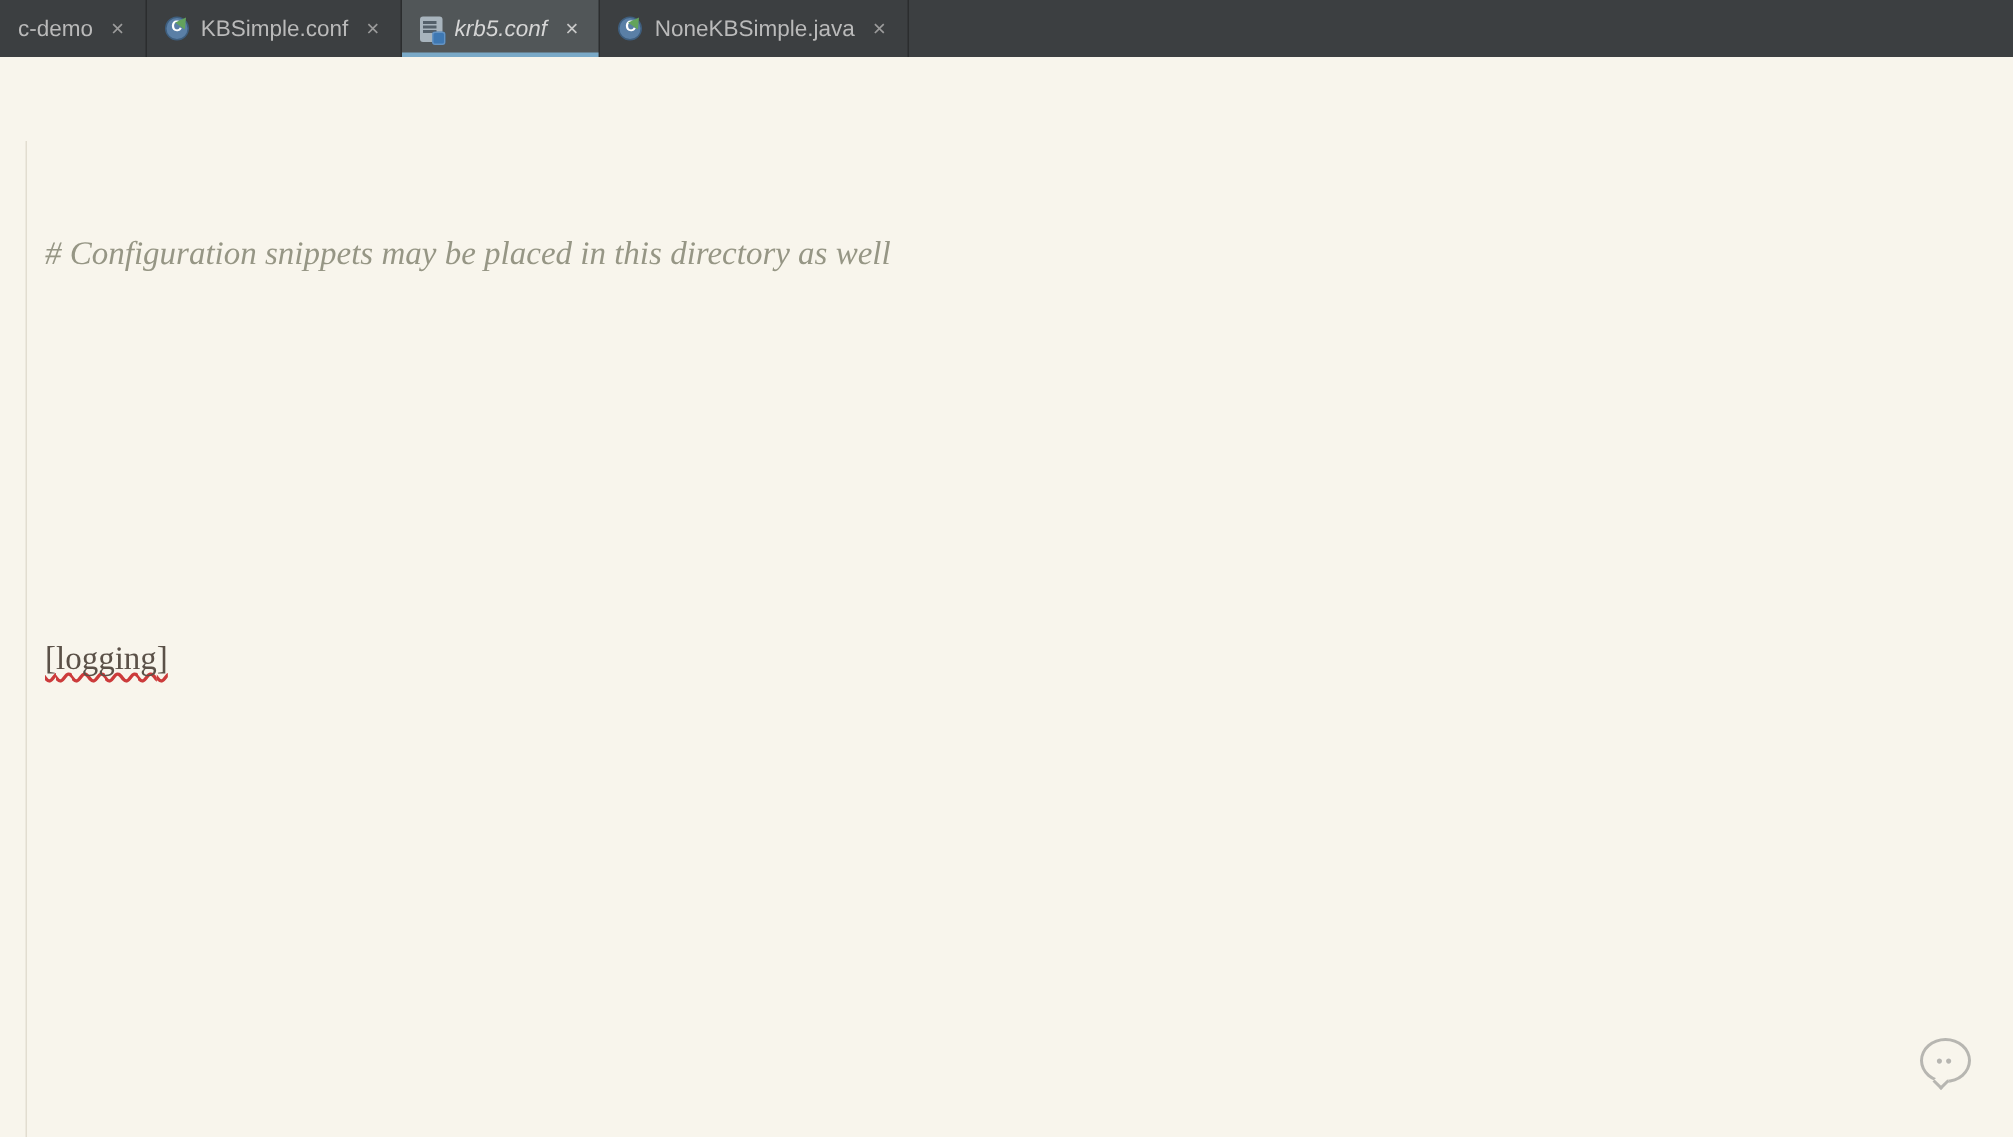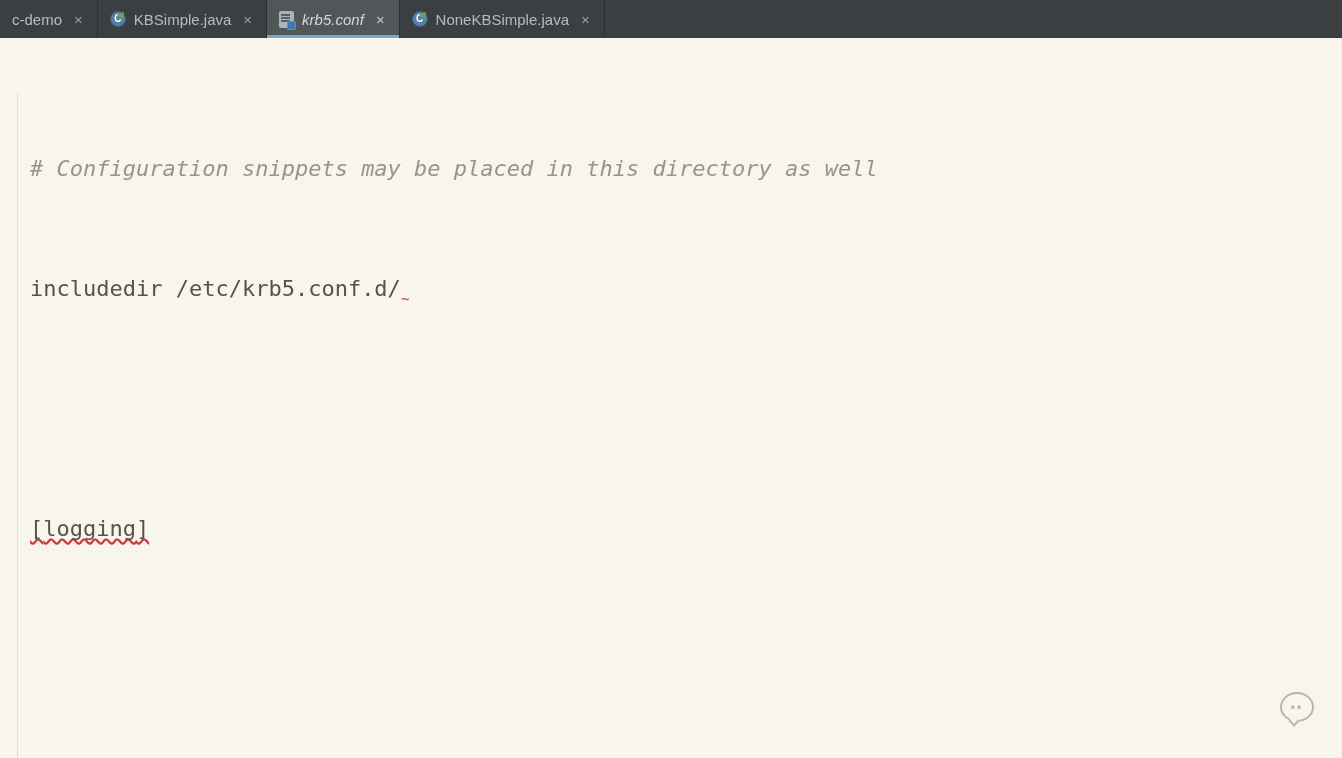--- a/index.html
+++ b/index.html
@@ -106,21 +106,21 @@
   }
 
   .editor {
     position: relative;
     padding: 0 0 0 30px;
     font-size: 22px;
     line-height: 30px;
     white-space: pre;
     color:#5b5148;
   }
-  .editor .line { height:30px; position:relative; }
+  .editor .line { height:30px; position:relative;font-family:Liberation Serif, serif; }
 
   .comment { color:#969685; font-style:italic; }
   .err { text-decoration: underline wavy #cc3b3b; text-decoration-skip-ink:none; }
 
   .watermark {
     position:absolute;
     right:28px;
     bottom:36px;
     display:flex;
     align-items:center;
@@ -161,42 +161,41 @@
 </head>
 <body>
 
 <div class="tab-bar">
   <div class="tab">
     <span>c-demo</span>
     <span class="close">×</span>
   </div>
   <div class="tab">
     <span class="ficon java"></span>
-    <span>KBSimple.java</span>
+    <span>KBSimple.conf</span>
     <span class="close">×</span>
   </div>
   <div class="tab active">
     <span class="ficon conf"></span>
     <span>krb5.conf</span>
     <span class="close">×</span>
   </div>
   <div class="tab">
     <span class="ficon java"></span>
     <span>NoneKBSimple.java</span>
     <span class="close">×</span>
   </div>
 </div>
 
 <div class="blank-row"></div>
 <div class="gutter-line"></div>
 
 <div class="editor">
   <div class="line"><span class="comment"># Configuration snippets may be placed in this directory as well</span></div>
 
-  <div class="line"><span>includedir /etc/krb5.conf.d/</span><span class="sq">~</span></div>
 
   <div class="line"></div>
 
   <div class="line"><span><span class="err">[</span><span class="err">logging</span><span class="err">]</span></span></div>
 
   
 
   
 
   

